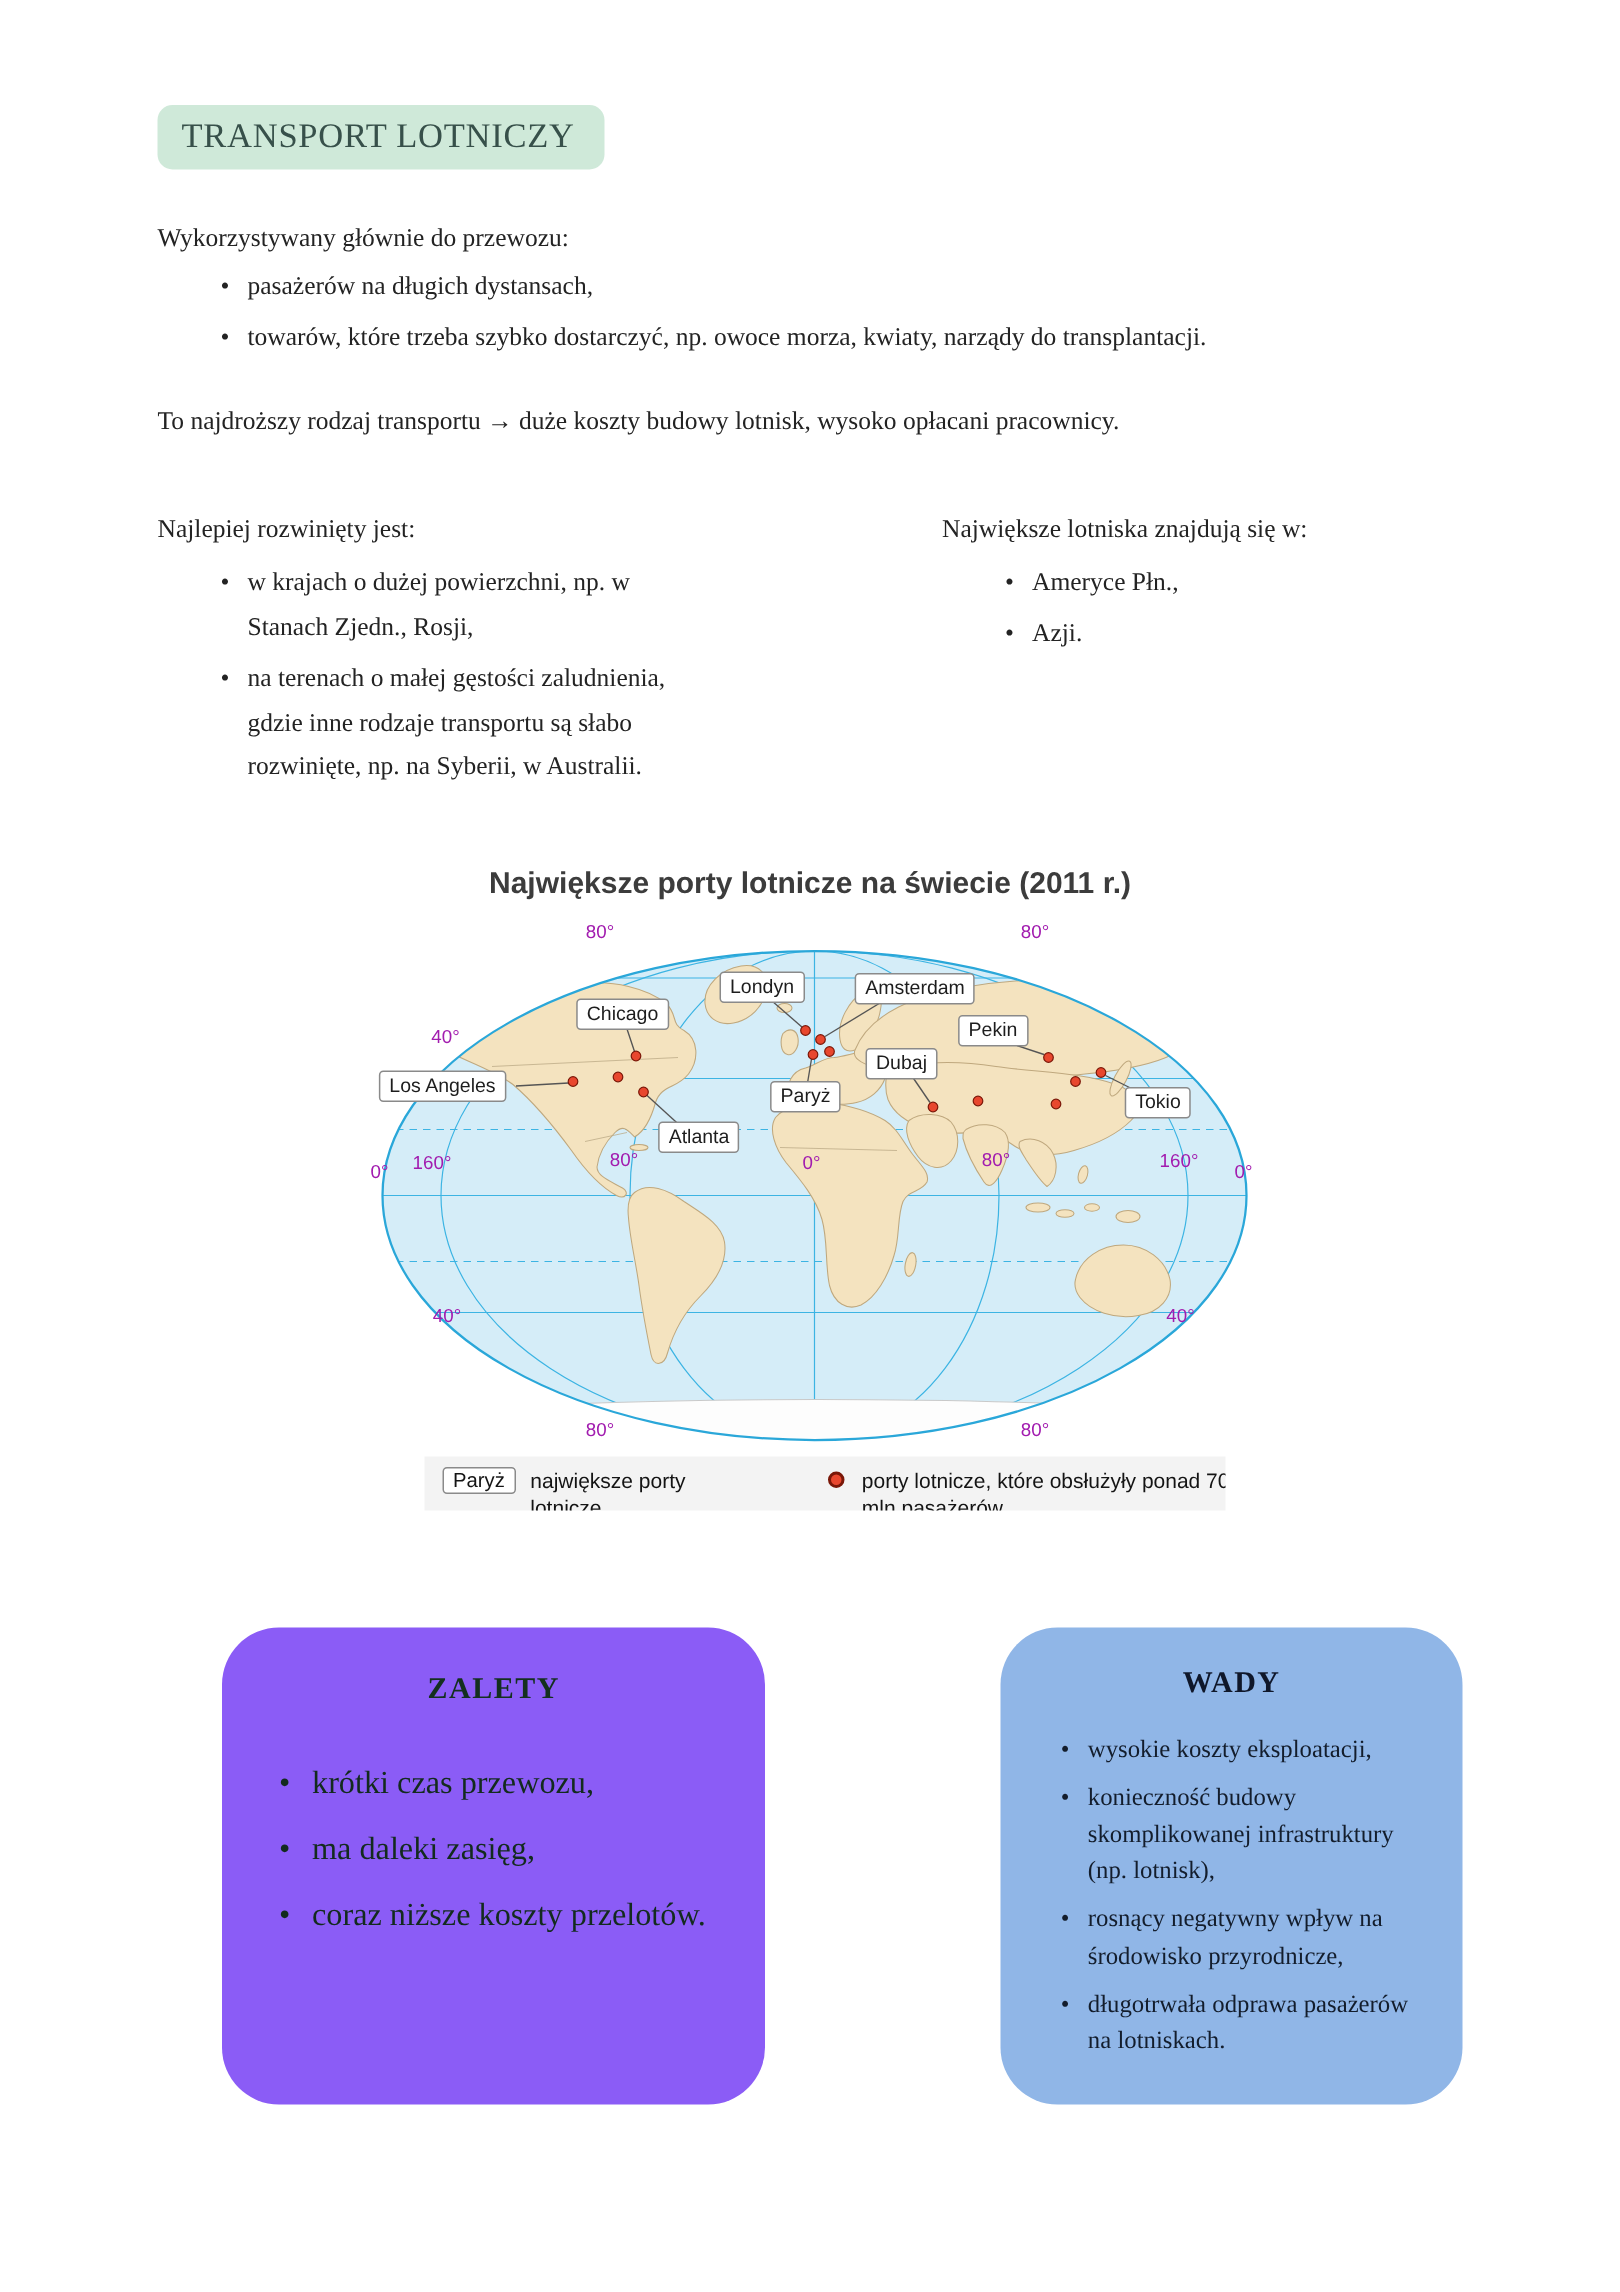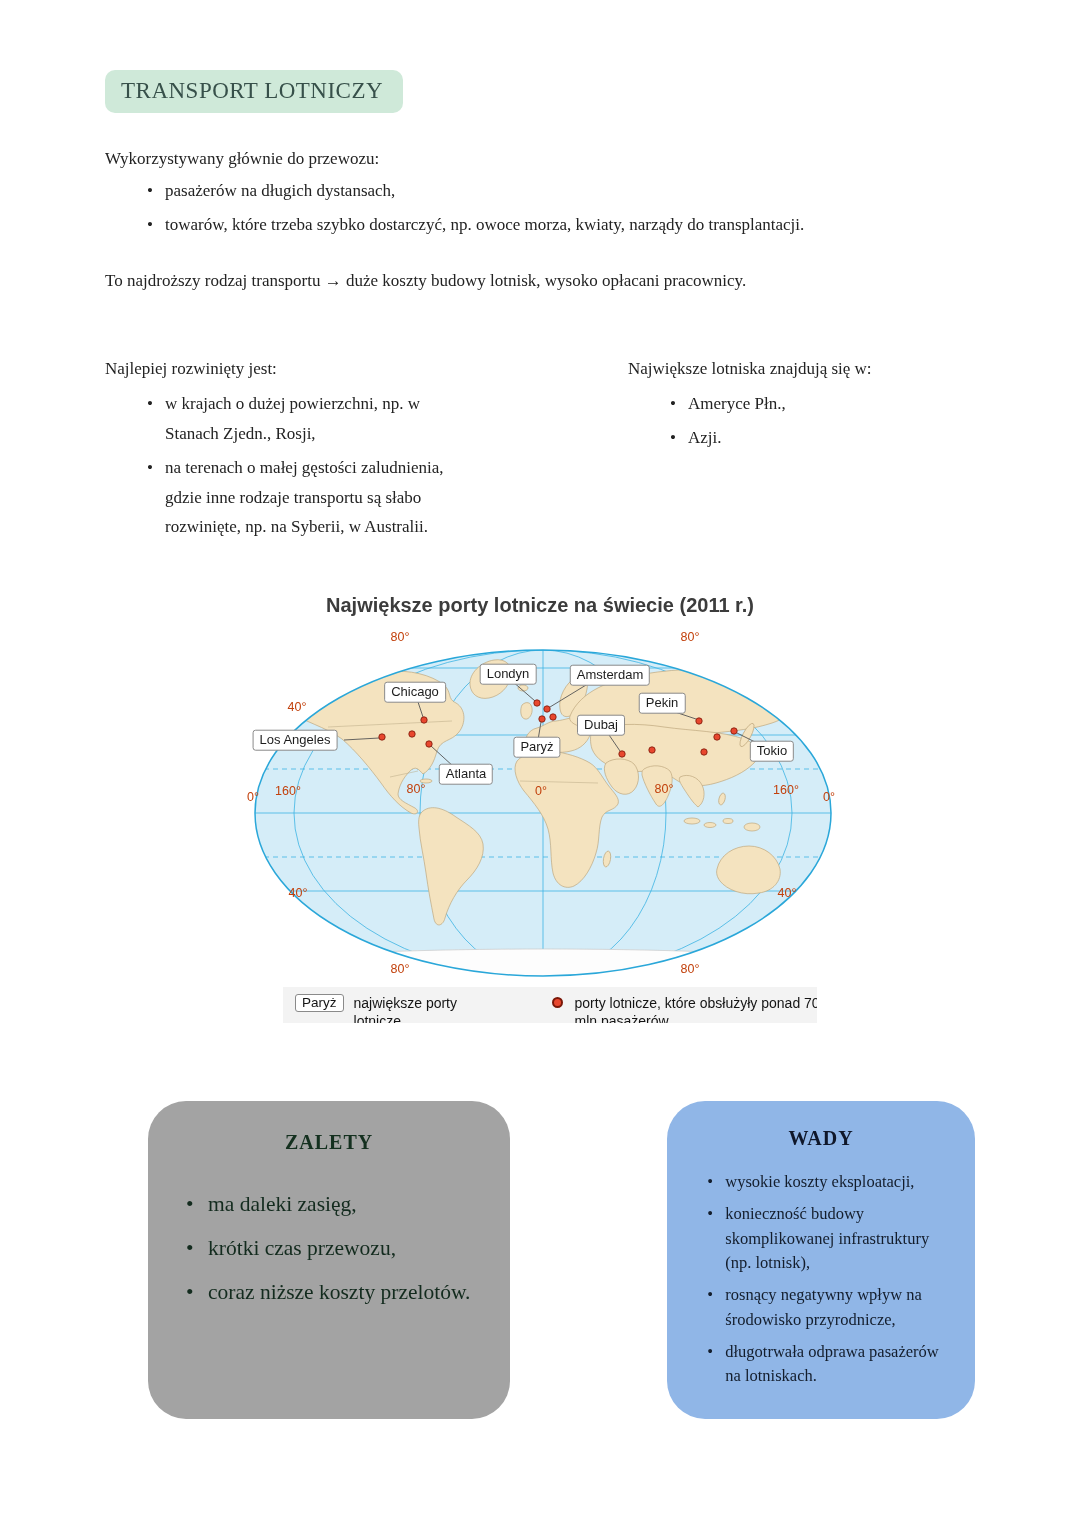--- a/index.html
+++ b/index.html
@@ -23,35 +23,35 @@
   ul.plain { list-style: none; margin: 0; padding: 0 0 0 42px; }
   ul.plain li { position: relative; padding-left: 18px; margin-bottom: 9px; font-size: 17px; line-height: 1.45; }
   ul.plain li::before { content: "•"; position: absolute; left: 0; top: 0; }
 
   .cost-note { margin: 34px 0 0 0; font-size: 17px; }
 
   
   .columns { display: flex; margin-top: 52px; }
   .col-left { width: 370px; }
   .col-right { margin-left: 153px; width: 320px; }
-  .columns .lead { margin-top: 16px; }
+  .columns .lead { margin-top: 0; }
   .columns ul.plain li { line-height: 1.75; margin-bottom: 4px; }
 
   
   .map-figure { margin: 48px auto 0 auto; width: 600px; }
   .map-title {
     text-align: center; font-family: "Liberation Sans", "DejaVu Sans", sans-serif;
     font-weight: bold; font-size: 20px; color: #3c3c3c; margin-bottom: 14px;
   }
   .map-canvas { position: relative; width: 600px; height: 352px; overflow: visible; }
   .map-canvas svg { position: absolute; left: 0; top: 0; }
   .grid-label {
     position: absolute; transform: translate(-50%,-50%);
     font-family: "Liberation Sans", "DejaVu Sans", sans-serif;
-    font-size: 12.5px; color: #c2410c; white-space: nowrap;
+    font-size: 12.5px; color: #a21caf; white-space: nowrap;
   }
   .airport-label {
     position: absolute; transform: translate(-50%,-50%);
     font-family: "Liberation Sans", "DejaVu Sans", sans-serif;
     font-size: 13px; font-weight: 500; color: #1d1d1d; white-space: nowrap;
     background: #ffffff; border: 1px solid #8a8a8a; border-radius: 3px;
     padding: 1px 6px 2px 6px; line-height: 1.2;
   }
 
   
@@ -71,21 +71,21 @@
   .legend-dot {
     flex: none; width: 11px; height: 11px; border-radius: 50%;
     background: #e8472e; border: 2px solid #7a1708; margin: 3px 2px 0 70px;
   }
 
   
   .boxes { display: flex; margin-top: 78px; }
   .box { border-radius: 38px; }
   .box-green {
     margin-left: 43px; width: 365px; min-height: 318px;
-    background: #a3a3a3; padding: 30px 26px 26px 26px; color: #132b1e;
+    background: #8b5cf6; padding: 30px 26px 26px 26px; color: #132b1e;
   }
   .box-blue {
     margin-left: 157px; width: 310px; min-height: 312px;
     background: #90b6e7; padding: 26px 28px 22px 28px; color: #131d2c;
   }
   .box-title {
     text-align: center; font-size: 20px; letter-spacing: 1px; font-weight: bold;
   }
   .box-green .box-title { margin-bottom: 36px; color: #14301f; }
   .box-blue .box-title { margin-bottom: 20px; color: #0f172a; }
@@ -278,22 +278,22 @@
       <div class="legend-caption first">największe porty lotnicze</div>
       <span class="legend-dot"></span>
       <div class="legend-caption second">porty lotnicze, które obsłużyły ponad 70 mln pasażerów</div>
     </div>
   </figure>
 
   <div class="boxes">
     <div class="box box-green">
       <div class="box-title">ZALETY</div>
       <ul class="box-list">
+        <li>krótki czas przewozu,</li>
         <li>ma daleki zasięg,</li>
-        <li>krótki czas przewozu,</li>
         <li>coraz niższe koszty przelotów.</li>
       </ul>
     </div>
 
     <div class="box box-blue">
       <div class="box-title">WADY</div>
       <ul class="box-list">
         <li>wysokie koszty eksploatacji,</li>
         <li>konieczność budowy skomplikowanej infrastruktury (np. lotnisk),</li>
         <li>rosnący negatywny wpływ na środowisko przyrodnicze,</li>

